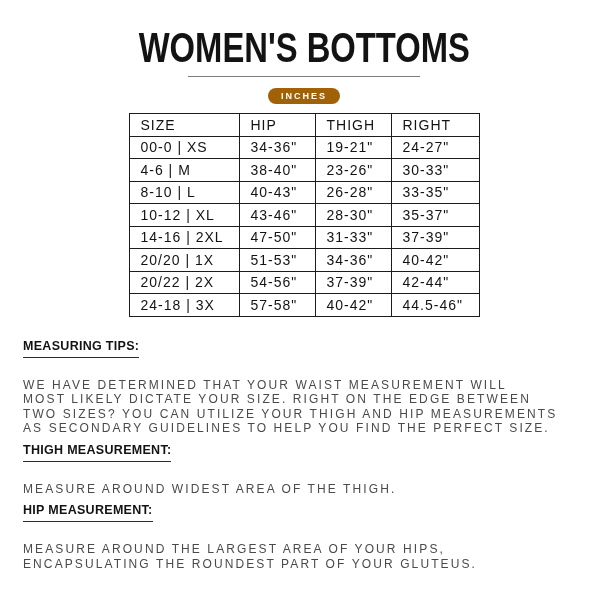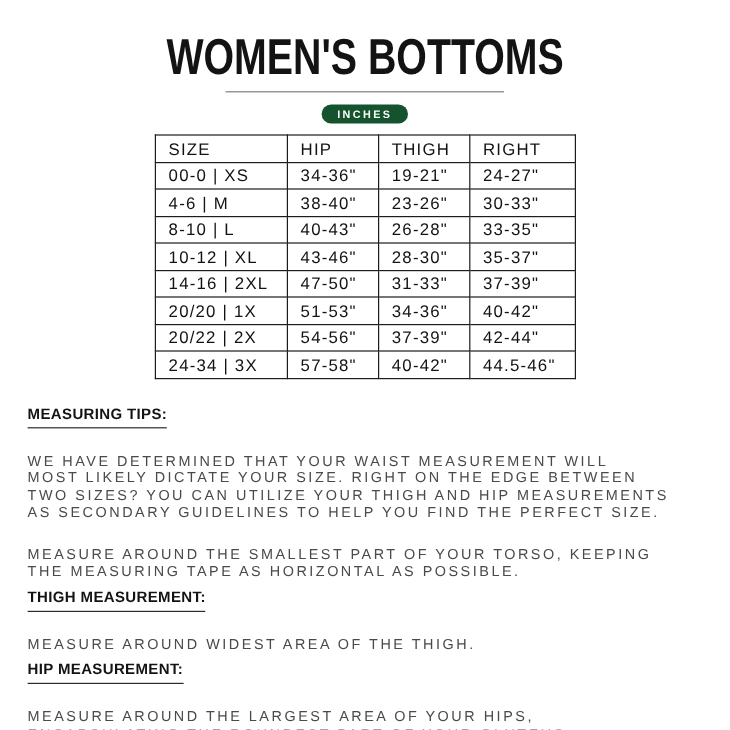--- a/index.html
+++ b/index.html
@@ -15,21 +15,21 @@
     font-size: 42px; font-weight: bold; color: #131313;
     line-height: 1; white-space: nowrap;
     transform: scaleX(0.78); transform-origin: center;
     margin-top: 4px;
   }
   .title-rule {
     width: 232px; height: 1px; background: #7d7d7d;
     margin: 7px auto 8px auto;
   }
   .badge {
-    display: inline-block; background: #14532d; color: #ffffff;
+    display: inline-block; background: #a16207; color: #ffffff;
     font-size: 9px; font-weight: bold; letter-spacing: 2px;
     line-height: 1; padding: 4px 13px 3px 13px; border-radius: 9px;
   }
   table.size-table { border-collapse: collapse; margin: 9px auto 0 auto; }
   .size-table th, .size-table td {
     border: 1px solid #1c1c1c;
     font-weight: normal; font-size: 14px; letter-spacing: 1px;
     color: #131313; text-align: left; white-space: nowrap;
     height: 22.5px; padding: 0 0 0 11px;
   }
@@ -108,39 +108,37 @@
     <td>34-36"</td>
     <td>40-42"</td>
   </tr>
   <tr>
     <td>20/22 | 2X</td>
     <td>54-56"</td>
     <td>37-39"</td>
     <td>42-44"</td>
   </tr>
   <tr>
-    <td>24-34 | 3X</td>
+    <td>24-18 | 3X</td>
     <td>57-58"</td>
     <td>40-42"</td>
     <td>44.5-46"</td>
   </tr>
 </tbody>
   </table>
 
 <div class="tips">
   <div>
     <span class="sec-heading first">MEASURING TIPS:</span>
   </div>
   <p class="sec-body">WE HAVE DETERMINED THAT YOUR WAIST MEASUREMENT WILL
 MOST LIKELY DICTATE YOUR SIZE. RIGHT ON THE EDGE BETWEEN
 TWO SIZES? YOU CAN UTILIZE YOUR THIGH AND HIP MEASUREMENTS
 AS SECONDARY GUIDELINES TO HELP YOU FIND THE PERFECT SIZE.</p>
 
-  <p class="sec-body">MEASURE AROUND THE SMALLEST PART OF YOUR TORSO, KEEPING
-THE MEASURING TAPE AS HORIZONTAL AS POSSIBLE.</p>
 
   <div>
     <span class="sec-heading">THIGH MEASUREMENT:</span>
   </div>
   <p class="sec-body">MEASURE AROUND WIDEST AREA OF THE THIGH.</p>
 
   <div>
     <span class="sec-heading">HIP MEASUREMENT:</span>
   </div>
   <p class="sec-body">MEASURE AROUND THE LARGEST AREA OF YOUR HIPS,

